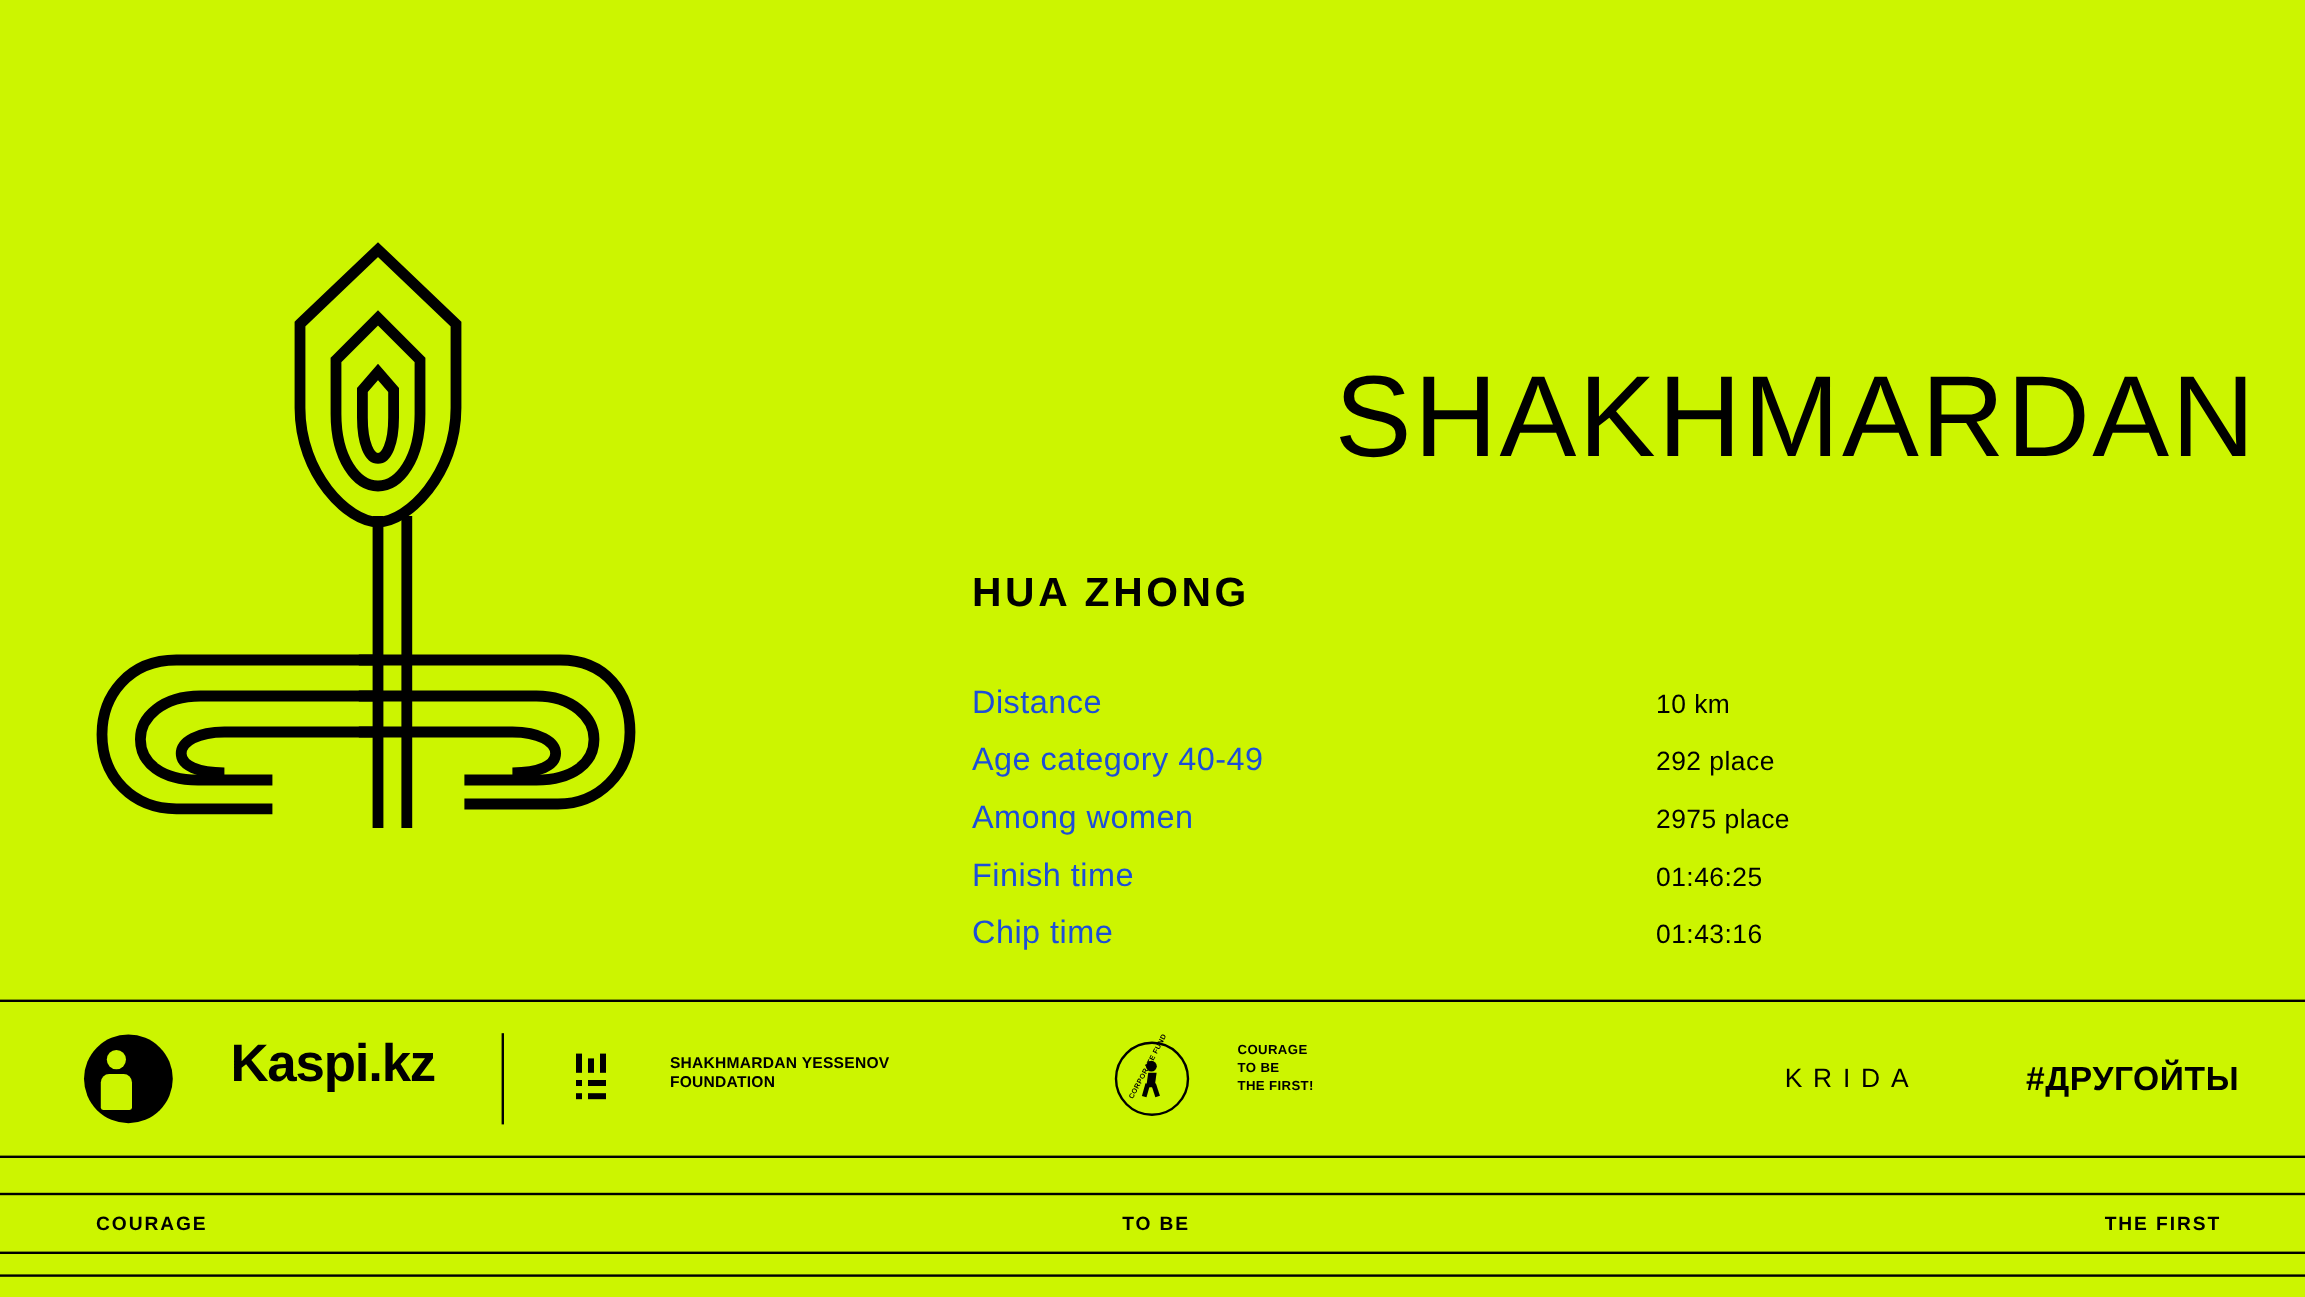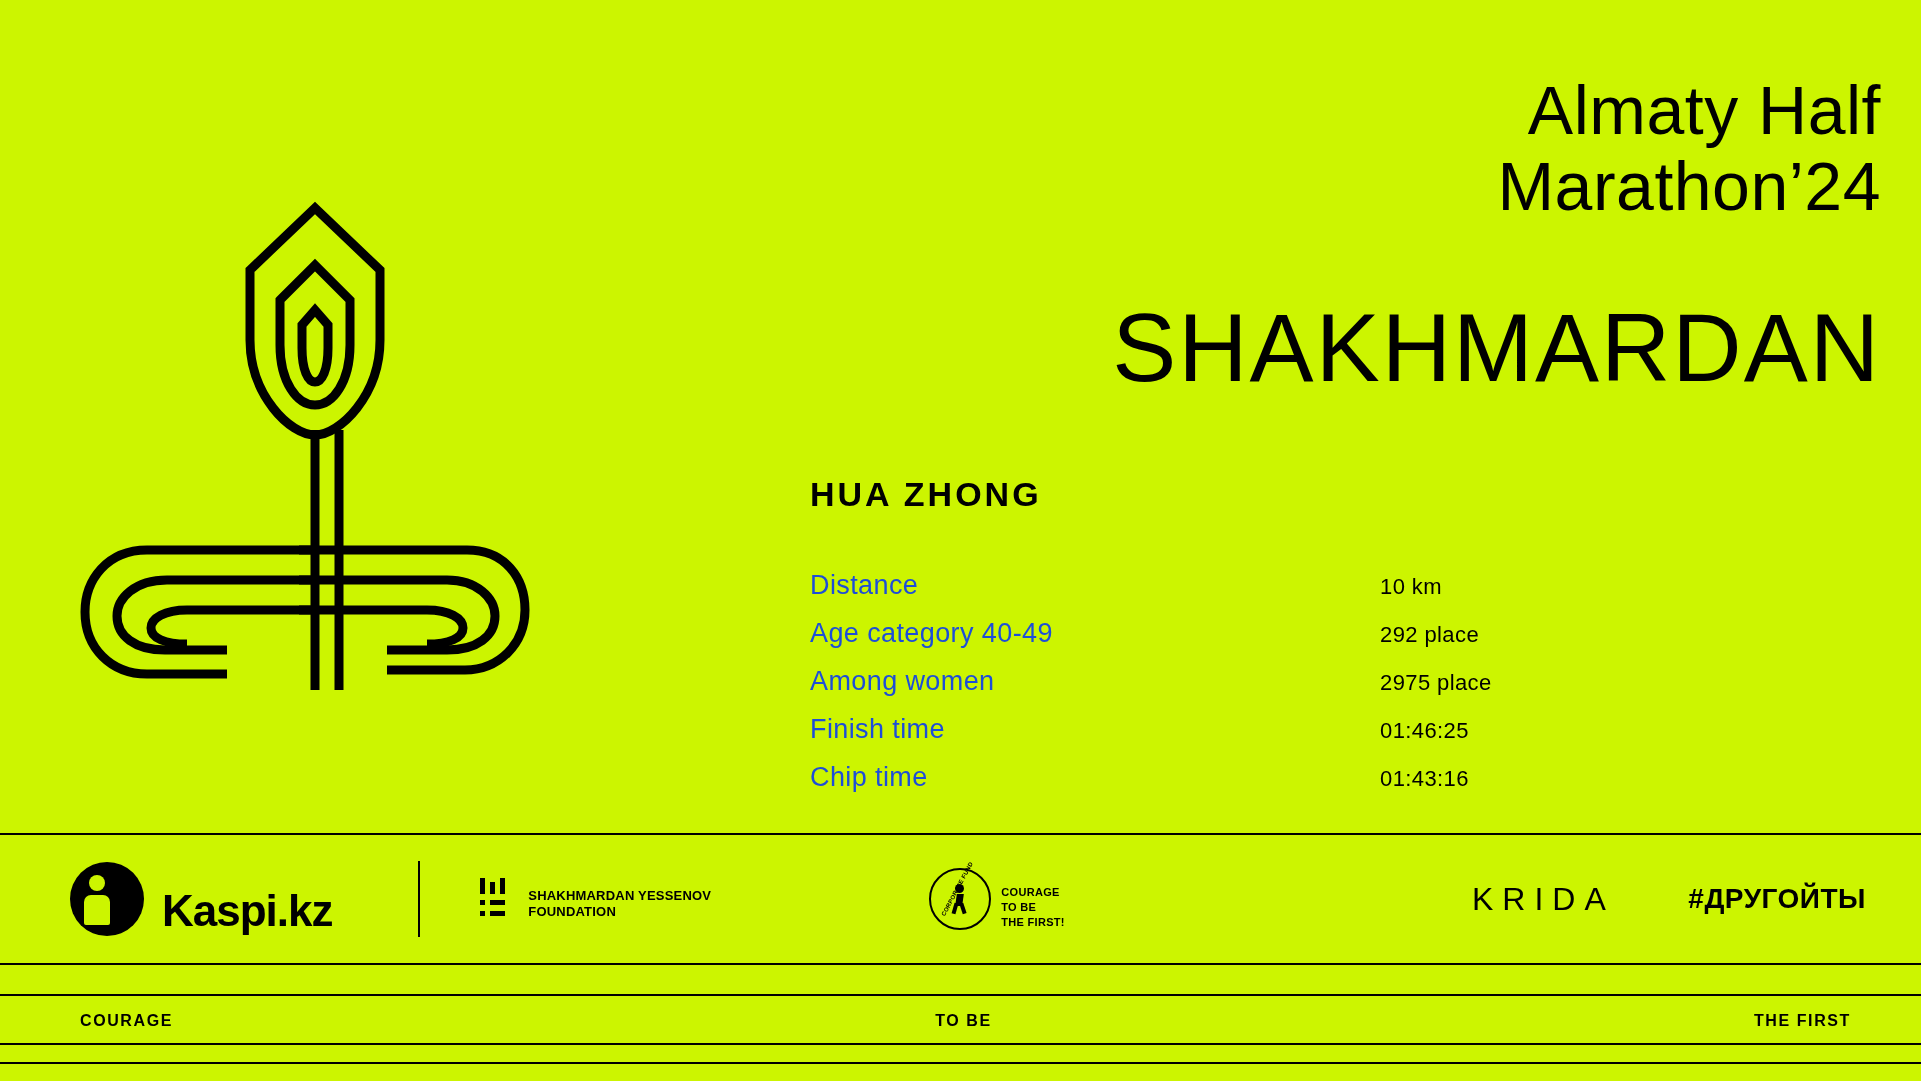--- a/index.html
+++ b/index.html
@@ -113,21 +113,22 @@
     position: absolute;
     left: 0;
     top: 835px;
     width: 1921px;
     height: 128px;
     display: flex;
     align-items: center;
   }
   .sponsor {
     display: flex;
-    align-items: flex-end;
+    align-items: flex-start;
+    gap: 30px;
   }
   .sponsor-kaspi {
     margin-left: 70px;
     width: 350px;
   }
   .kaspi-mark {
     width: 74px;
     height: 74px;
     border-radius: 50%;
     background: #000;
@@ -261,21 +262,21 @@
     font-weight: 700;
     line-height: 1.35;
     letter-spacing: 0.3px;
   }
   .sponsor-krida {
     width: 300px;
     margin-left: 150px;
     justify-content: center;
   }
   .krida-text {
-    font-size: 32px;
+    font-size: 22px;
     font-weight: 400;
     letter-spacing: 9px;
   }
   .sponsor-drugoity {
     margin-left: auto;
     margin-right: 55px;
   }
   .drugoity-text {
     font-size: 28px;
     font-weight: 700;
@@ -321,24 +322,20 @@
       <path d="M248 400 L80 400 C40 400 18 430 18 462 C18 498 44 524 80 524 L160 524" transform="translate(12,-10)"></path>
       <path d="M248 430 L100 430 C68 430 50 448 50 466 C50 486 68 500 98 500 L160 500" transform="translate(12,-10)"></path>
       <path d="M248 460 L120 460 C98 460 84 468 84 478 C84 488 98 494 120 494" transform="translate(12,-10)"></path>
 
       <path d="M272 400 L440 400 C478 400 498 428 498 460 C498 494 472 520 438 520 L360 520" transform="translate(-28,-10)"></path>
       <path d="M272 430 L420 430 C450 430 468 448 468 466 C468 486 450 500 420 500 L360 500" transform="translate(-28,-10)"></path>
       <path d="M272 460 L400 460 C422 460 436 468 436 478 C436 488 422 494 400 494" transform="translate(-28,-10)"></path>
     </svg>
   </div>
 
-  <div class="event-title">
-    <div>Almaty Half</div>
-    <div>Marathon’24</div>
-  </div>
 
   <div class="certificate-word">SHAKHMARDAN</div>
 
   <div class="athlete-name">HUA ZHONG</div>
 
   <div class="results">
     <div class="result-row">
       <div class="result-label">Distance</div>
       <div class="result-value">10 km</div>
     </div>

